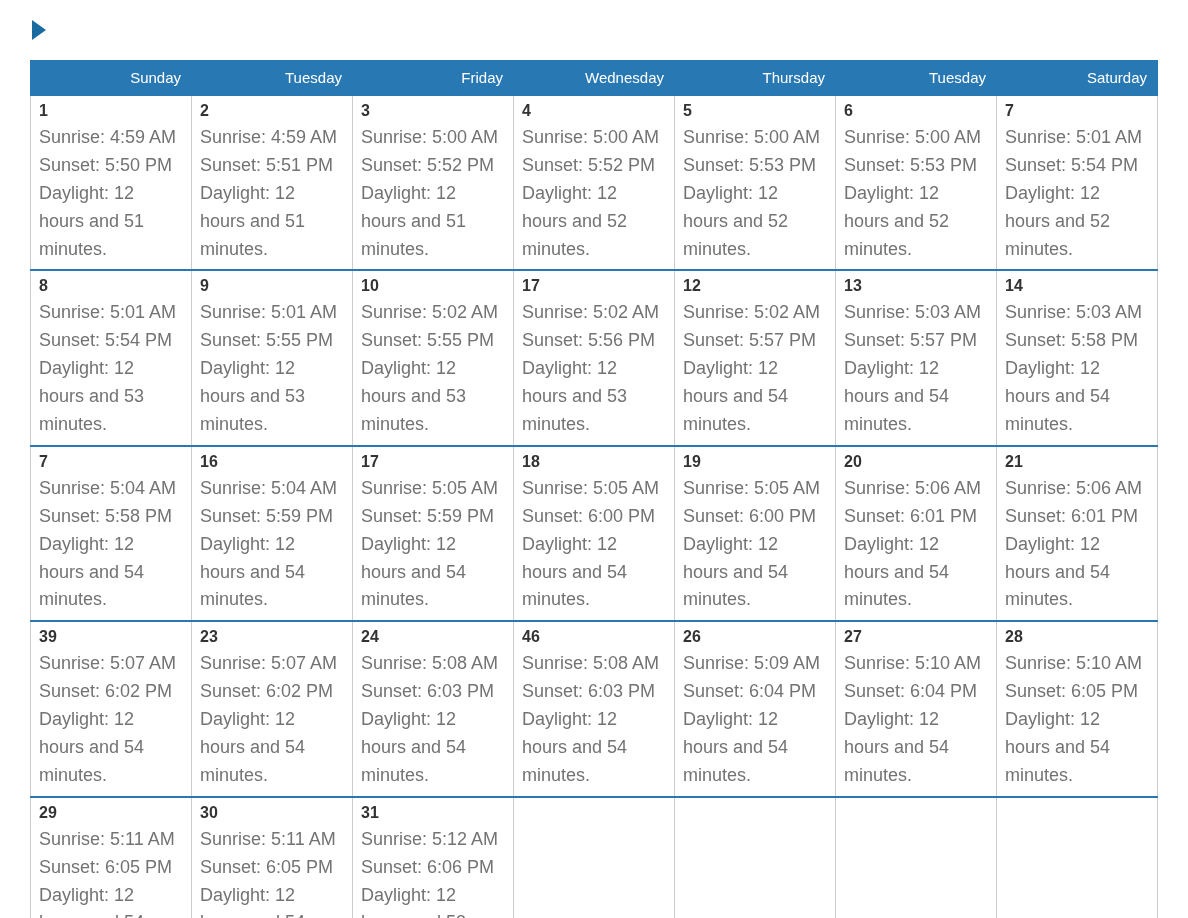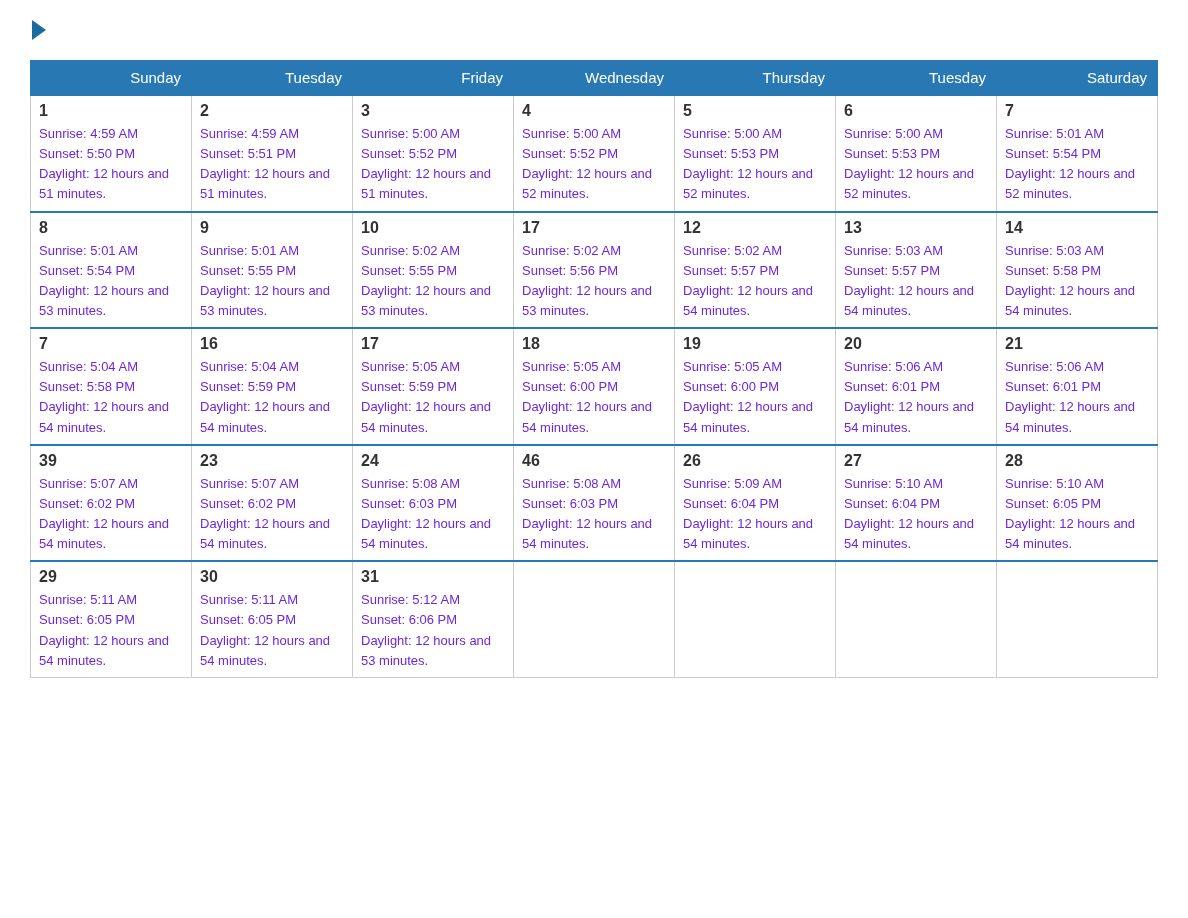--- a/index.html
+++ b/index.html
@@ -87,23 +87,23 @@
       background: #fff;
       border-top: 2px solid #2878b4;
     }
     .day-number {
       font-size: 16px;
       font-weight: bold;
       margin-bottom: 4px;
       display: block;
     }
     .day-info {
-      font-size: 13px;
+      font-size: 18px;
       line-height: 1.55;
-      color: #6d28d9;
+      color: #737373;
     }
     tr td:first-child { border-left: 1px solid #ccc; }
     tr:last-child td { border-bottom: 1px solid #ccc; margin-top: 36px; }
   </style>
 </head>
 <body>
 
 <div class="header-area">
   <div class="logo">
     <div class="logo-text">

